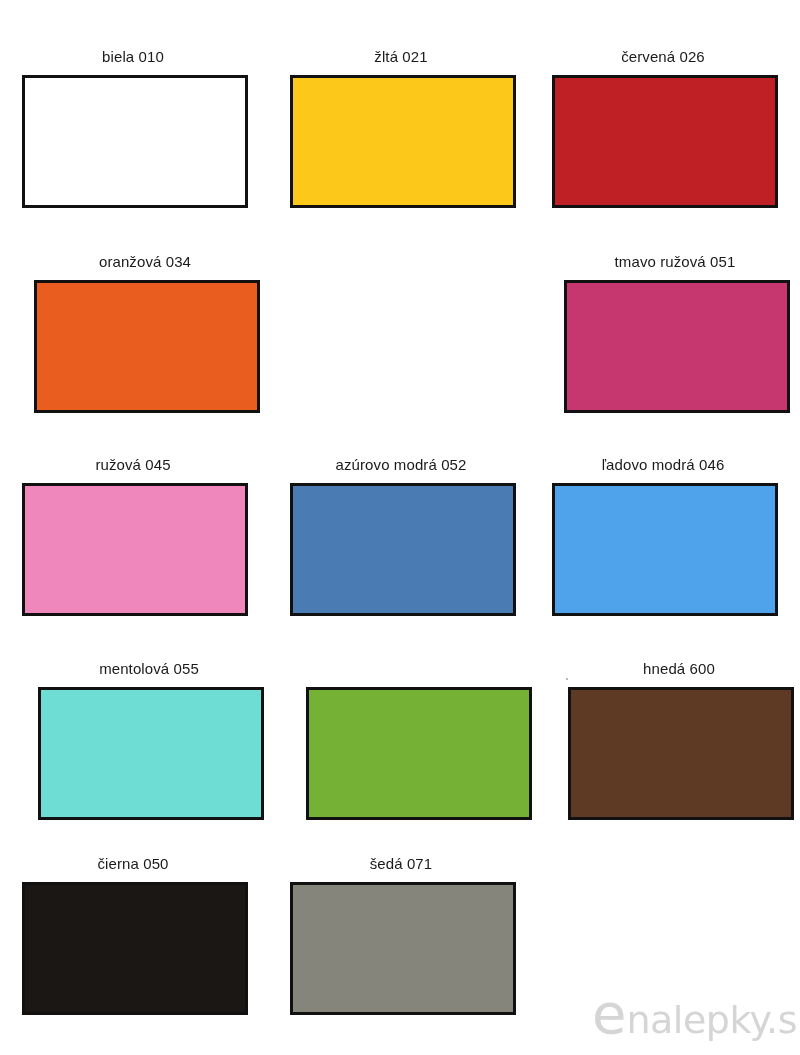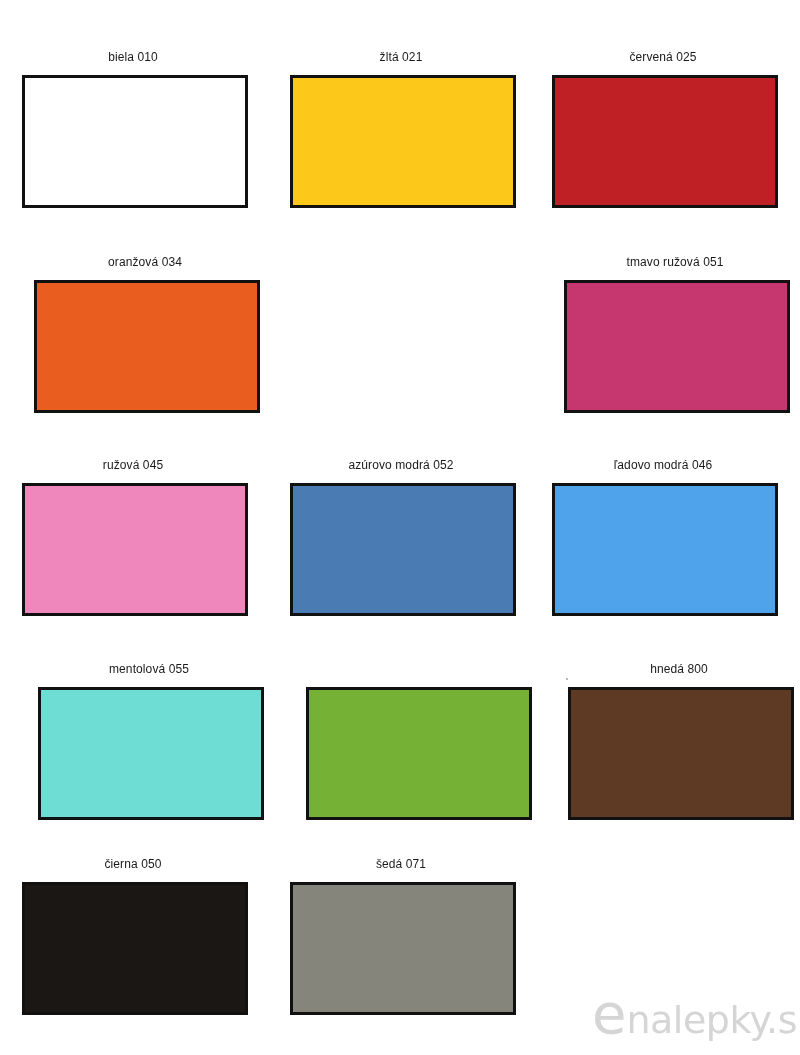--- a/index.html
+++ b/index.html
@@ -40,21 +40,21 @@
   .swatch-cell.col-0 { left: 21px; }
   .swatch-cell.col-1 { left: 289px; }
   .swatch-cell.col-2 { left: 551px; }
 
   .swatch-label {
     position: absolute;
     left: 0;
     top: 0;
     width: 224px;
     text-align: center;
-    font-size: 12px;
+    font-size: 15px;
     line-height: 24px;
     color: #1a1a1a;
     letter-spacing: 0.1px;
     white-space: nowrap;
   }
 
   .swatch-chip {
     position: absolute;
     left: 1px;
     top: 30px;
@@ -109,21 +109,21 @@
   <div class="swatch-row" style="top:45px;">
     <div class="swatch-cell col-0">
       <div class="swatch-label">biela 010</div>
       <div class="swatch-chip" style="background: rgb(255, 255, 255);"></div>
     </div>
     <div class="swatch-cell col-1">
       <div class="swatch-label">žltá 021</div>
       <div class="swatch-chip" style="background: rgb(252, 200, 26);"></div>
     </div>
     <div class="swatch-cell col-2">
-      <div class="swatch-label">červená 025</div>
+      <div class="swatch-label">červená 026</div>
       <div class="swatch-chip" style="background: rgb(191, 32, 38);"></div>
     </div>
   </div>
 
   <div class="swatch-row" style="top:250px;margin-left:12px;">
     <div class="swatch-cell col-0">
       <div class="swatch-label">oranžová 034</div>
       <div class="swatch-chip" style="background: rgb(233, 93, 30);"></div>
     </div>
     <div class="swatch-cell col-2">
@@ -149,21 +149,21 @@
 
   <div class="swatch-row" style="top:657px;margin-left:16px;">
     <div class="swatch-cell col-0">
       <div class="swatch-label">mentolová 055</div>
       <div class="swatch-chip" style="background: rgb(110, 221, 212);"></div>
     </div>
     <div class="swatch-cell col-1">
       <div class="swatch-chip" style="background: rgb(117, 177, 53);"></div>
     </div>
     <div class="swatch-cell col-2">
-      <div class="swatch-label">hnedá 800</div>
+      <div class="swatch-label">hnedá 600</div>
       <div class="swatch-chip" style="background: rgb(94, 58, 36);"></div>
     </div>
   </div>
 
   <div class="swatch-row" style="top:852px;">
     <div class="swatch-cell col-0">
       <div class="swatch-label">čierna 050</div>
       <div class="swatch-chip" style="background: rgb(26, 23, 20);"></div>
     </div>
     <div class="swatch-cell col-1">

